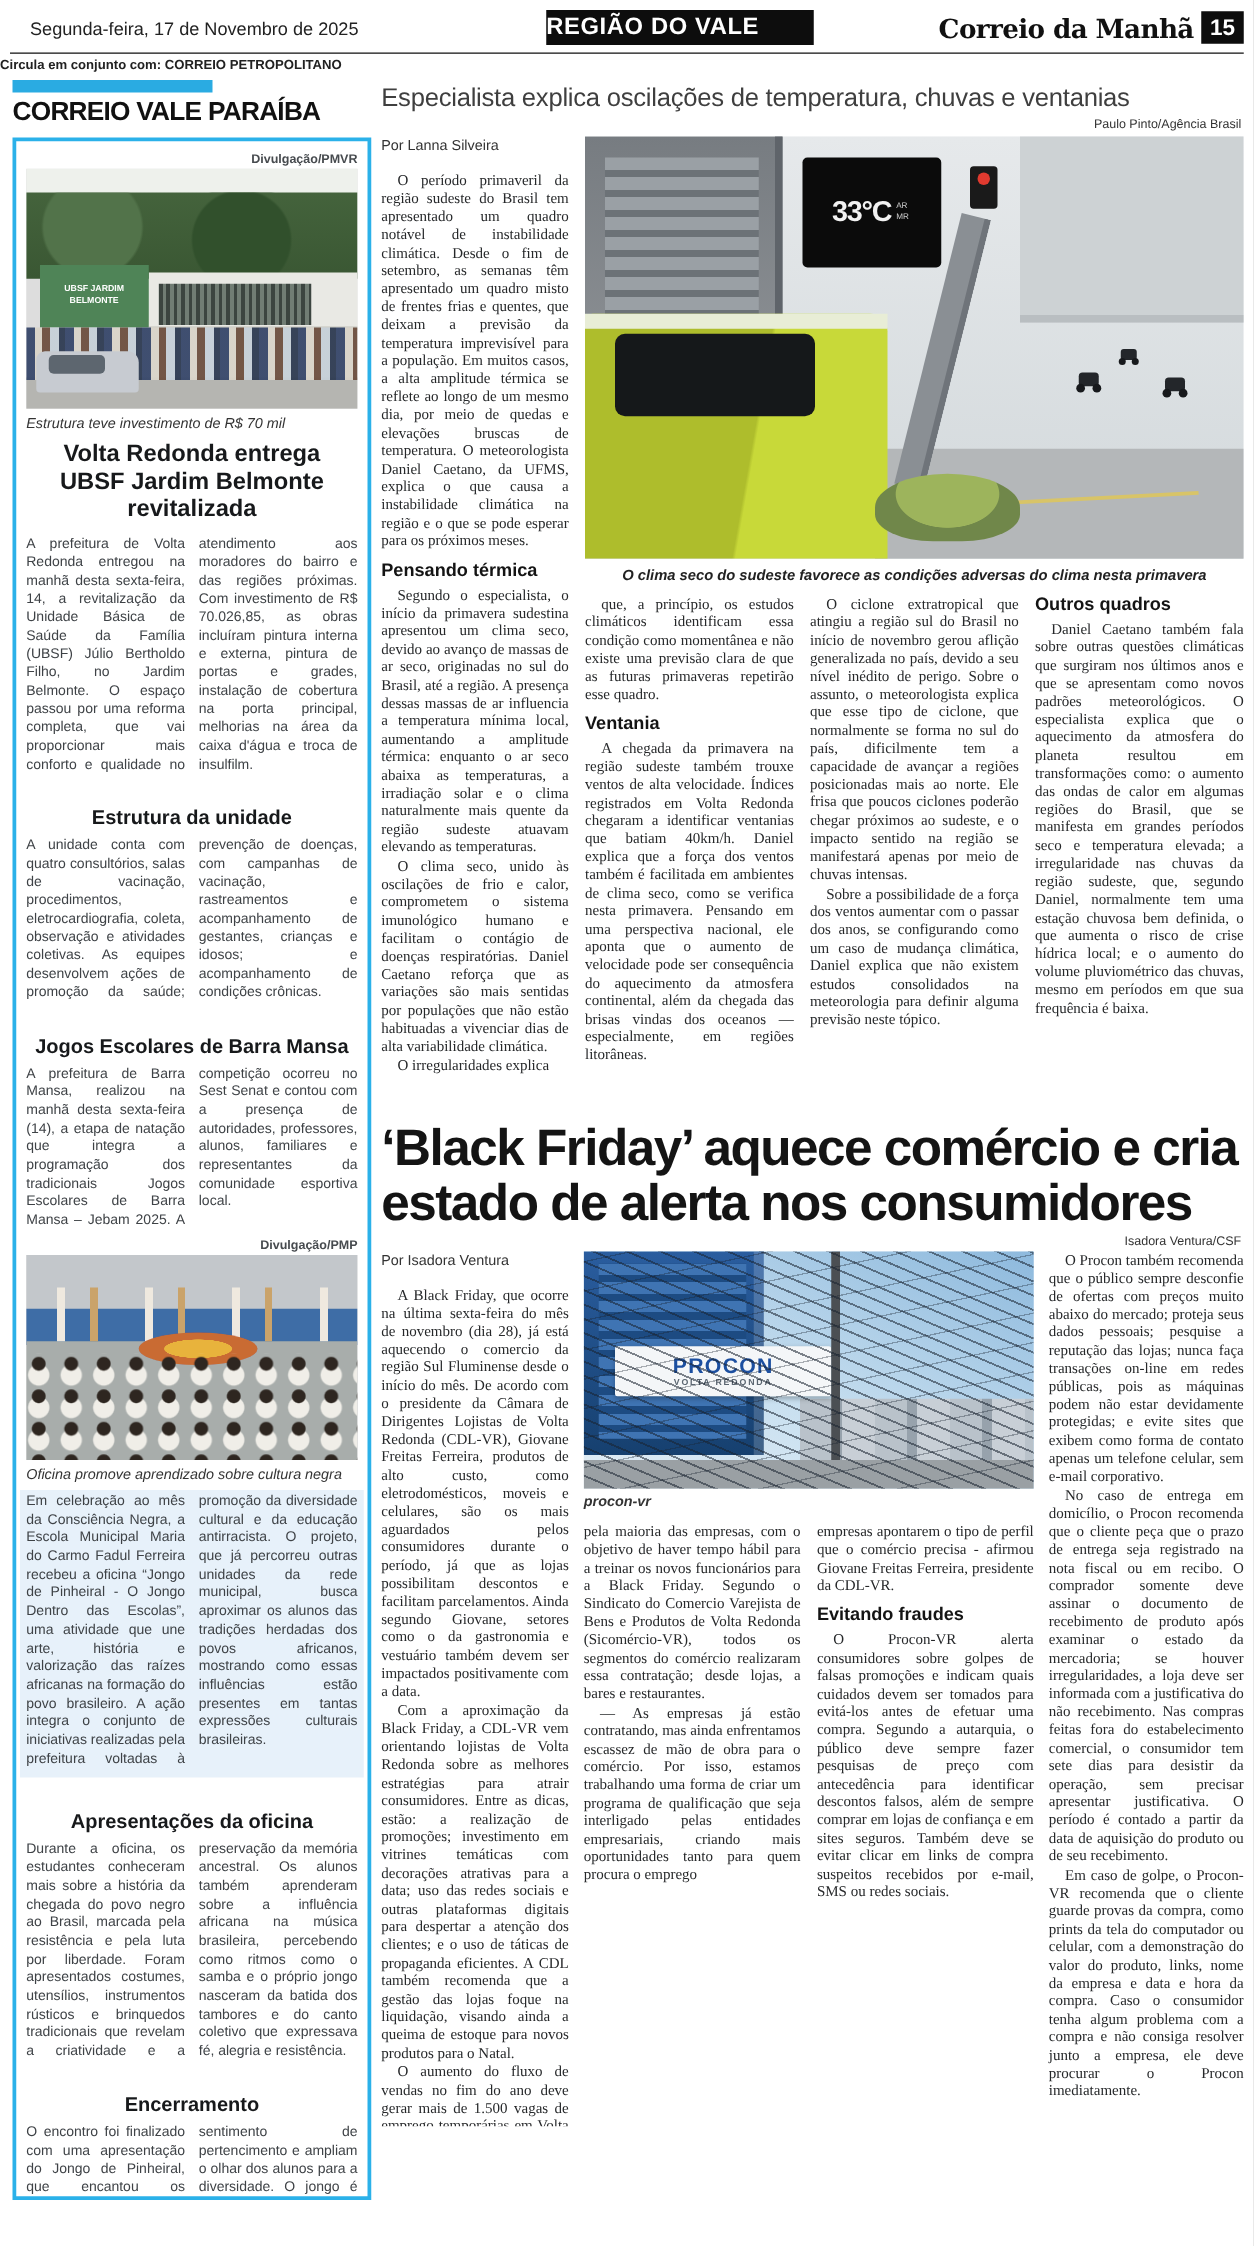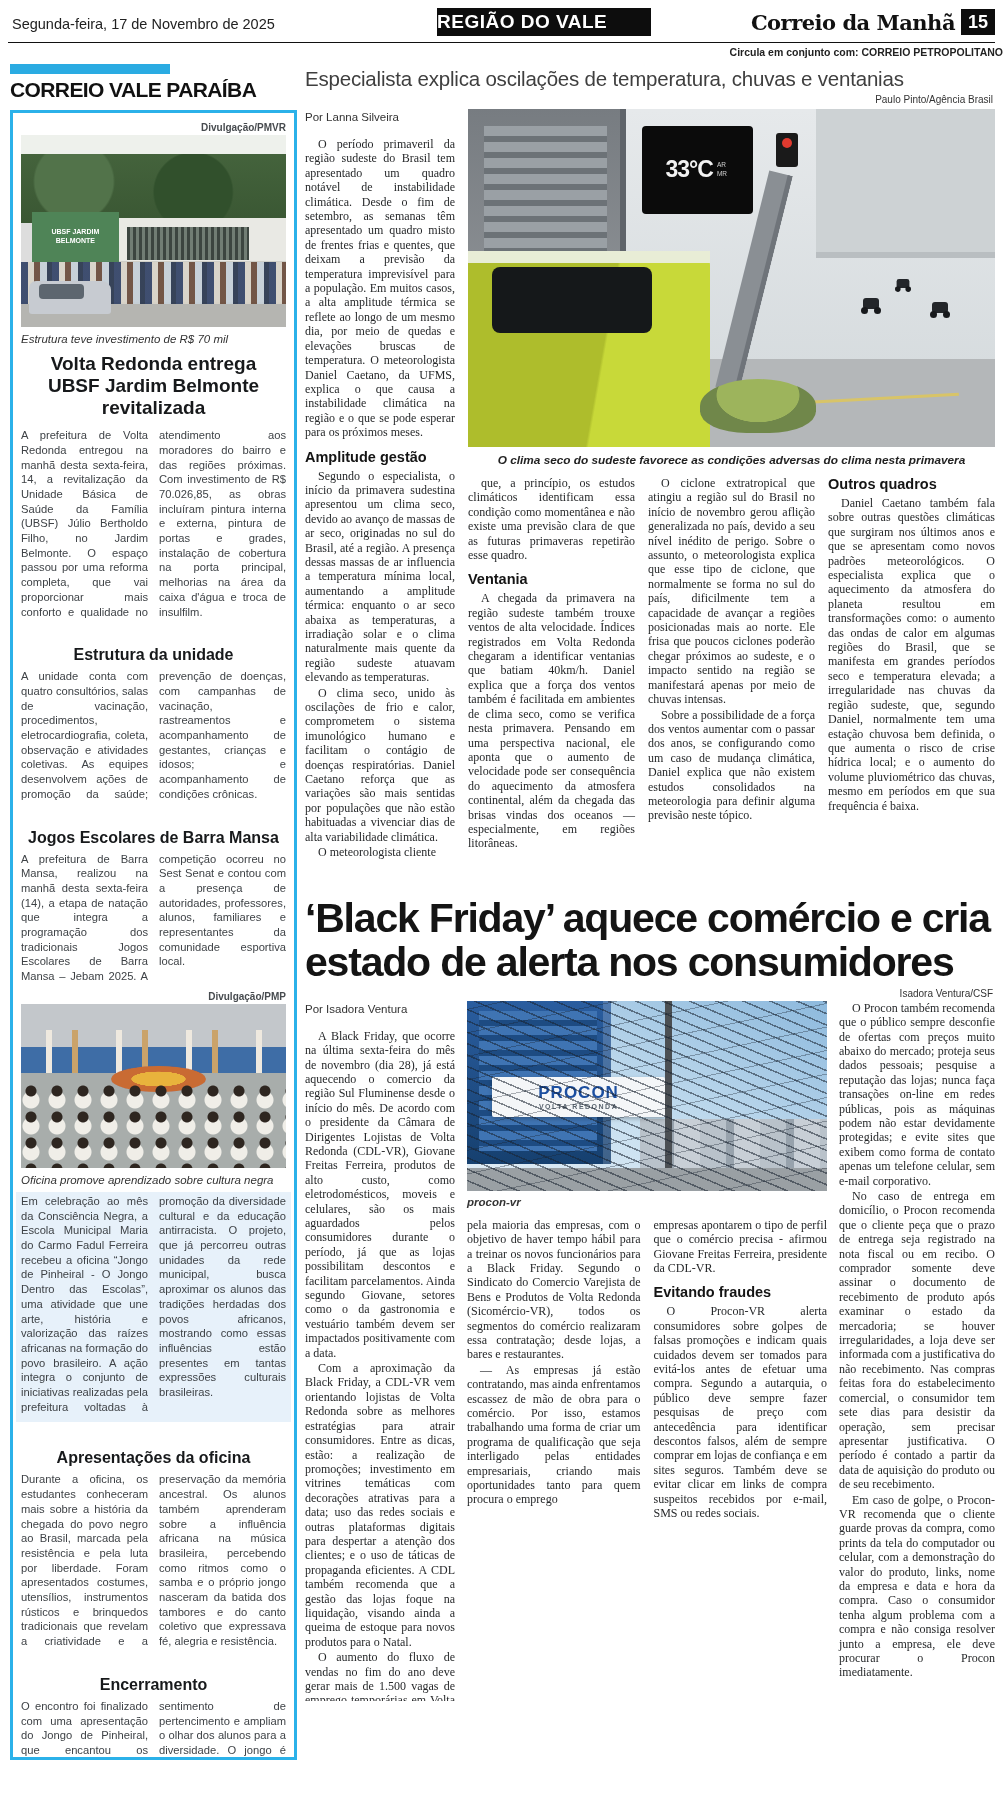--- a/index.html
+++ b/index.html
@@ -2,29 +2,29 @@
 <html lang="pt"><head>
 <meta charset="utf-8">
 <style>
   * { box-sizing: border-box; }
   body { margin:0; background:#888; }
   .page { position:relative; width:1003px; height:1797px; background:#fff; margin:0 auto;
           font-family:"Liberation Sans", sans-serif; color:#1c1c1c; overflow:hidden; }
 
   
   .topbar { position:absolute; left:0; top:0; width:1003px; height:40px; }
-  .tb-date { position:absolute; left:12px; top:16px; font-size:14.5px; color:#222; }
+  .tb-date { position:absolute; left:24px; top:16px; font-size:14.5px; color:#222; }
   .tb-section { position:absolute; left:437px; top:8px; width:214px; height:28px; background:#0d0d0d;
                 color:#fff; font-weight:700; font-size:19px; line-height:28px; letter-spacing:.5px; }
   .tb-mast { position:absolute; right:48px; top:10px; font-family:"DejaVu Serif", serif; font-weight:700;
              font-size:21px; color:#111; letter-spacing:-.5px; }
   .tb-pagenum { position:absolute; right:8px; top:9px; width:34px; height:26px; background:#0d0d0d; color:#fff;
                 font-weight:700; font-size:18px; text-align:center; line-height:26px; }
   .header-rule { position:absolute; left:8px; top:42px; width:987px; height:0; border-top:1.5px solid #111; }
-  .circ-note { position:absolute; left:0; top:46px; width:1003px; text-align:right; font-size:10.5px;
+  .circ-note { position:absolute; left:0; top:46px; width:1003px; text-align:left; font-size:10.5px;
                font-weight:700; color:#222; }
 
   
   .rail { position:absolute; left:10px; top:64px; width:287px; }
   .rail-bar { width:160px; height:10px; background:#2aabe2; }
   .rail-brand { font-size:21px; font-weight:800; letter-spacing:-.6px; margin:4px 0 8px; color:#111; }
   .rail-box { border:3px solid #2bb1e9; padding:8px 8px; height:1650px; overflow:hidden; background:#fff; }
   .pcredit { text-align:right; font-size:10px; font-weight:700; color:#474b4f; margin:1px 0 2px; }
   .pcaption { font-style:italic; font-weight:400; font-size:11.5px; color:#333; margin:6px 0 4px; }
   .rail-headline { font-size:19px; line-height:1.16; text-align:center; font-weight:700; margin:8px 2px 9px; color:#17191b; }
@@ -204,24 +204,24 @@
   </aside>
 
   <main class="main">
     <div class="subhead">Especialista explica oscilações de temperatura, chuvas e ventanias</div>
     <div class="credit-line">Paulo Pinto/Agência Brasil</div>
 
     <section class="meteo-row">
       <div class="mcol1">
         <div class="byline">Por Lanna Silveira</div>
         <p class="serif">O período primaveril da região sudeste do Brasil tem apresentado um quadro notável de instabilidade climática. Desde o fim de setembro, as semanas têm apresentado um quadro misto de frentes frias e quentes, que deixam a previsão da temperatura imprevisível para a população. Em muitos casos, a alta amplitude térmica se reflete ao longo de um mesmo dia, por meio de quedas e elevações bruscas de temperatura. O meteorologista Daniel Caetano, da UFMS, explica o que causa a instabilidade climática na região e o que se pode esperar para os próximos meses.</p>
-        <div class="colhead">Amplitude gestão</div>
+        <div class="colhead">Pensando térmica</div>
         <p class="serif">Segundo o especialista, o início da primavera sudestina apresentou um clima seco, devido ao avanço de massas de ar seco, originadas no sul do Brasil, até a região. A presença dessas massas de ar influencia a temperatura mínima local, aumentando a amplitude térmica: enquanto o ar seco abaixa as temperaturas, a irradiação solar e o clima naturalmente mais quente da região sudeste atuavam elevando as temperaturas.</p>
         <p class="serif">O clima seco, unido às oscilações de frio e calor, comprometem o sistema imunológico humano e facilitam o contágio de doenças respiratórias. Daniel Caetano reforça que as variações são mais sentidas por populações que não estão habituadas a vivenciar dias de alta variabilidade climática.</p>
-        <p class="serif">O meteorologista cliente</p>
+        <p class="serif">O irregularidades explica</p>
       </div>
       <div class="mright">
         <div class="photo photo-bus">
           <div class="bus-bldg-l"></div>
           <div class="bus-bldg-r"></div>
           <div class="bus-road"></div>
           <div class="moto m1"></div>
           <div class="moto m2"></div>
           <div class="moto m3"></div>
           <div class="sign-pole"></div>

